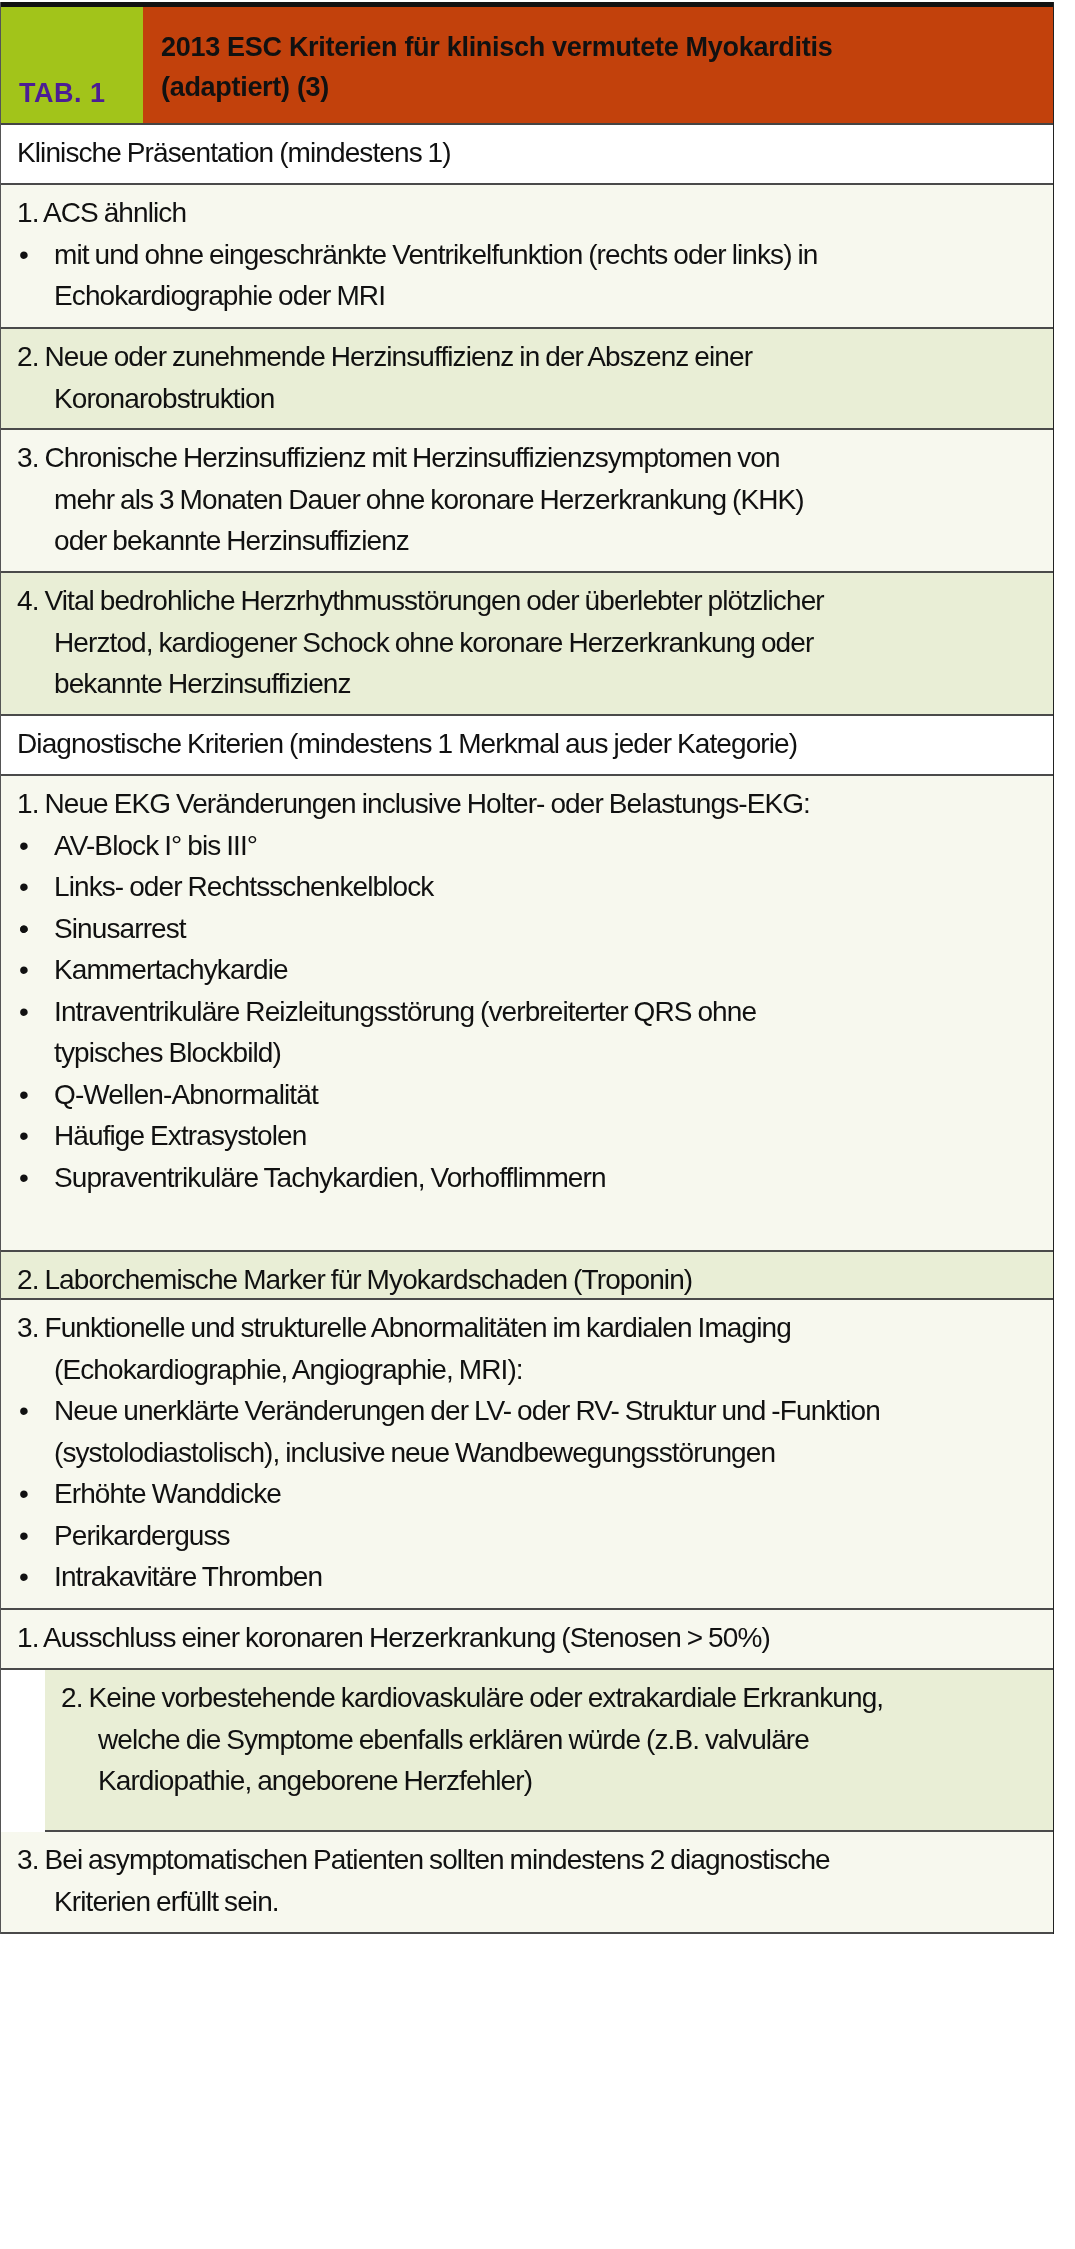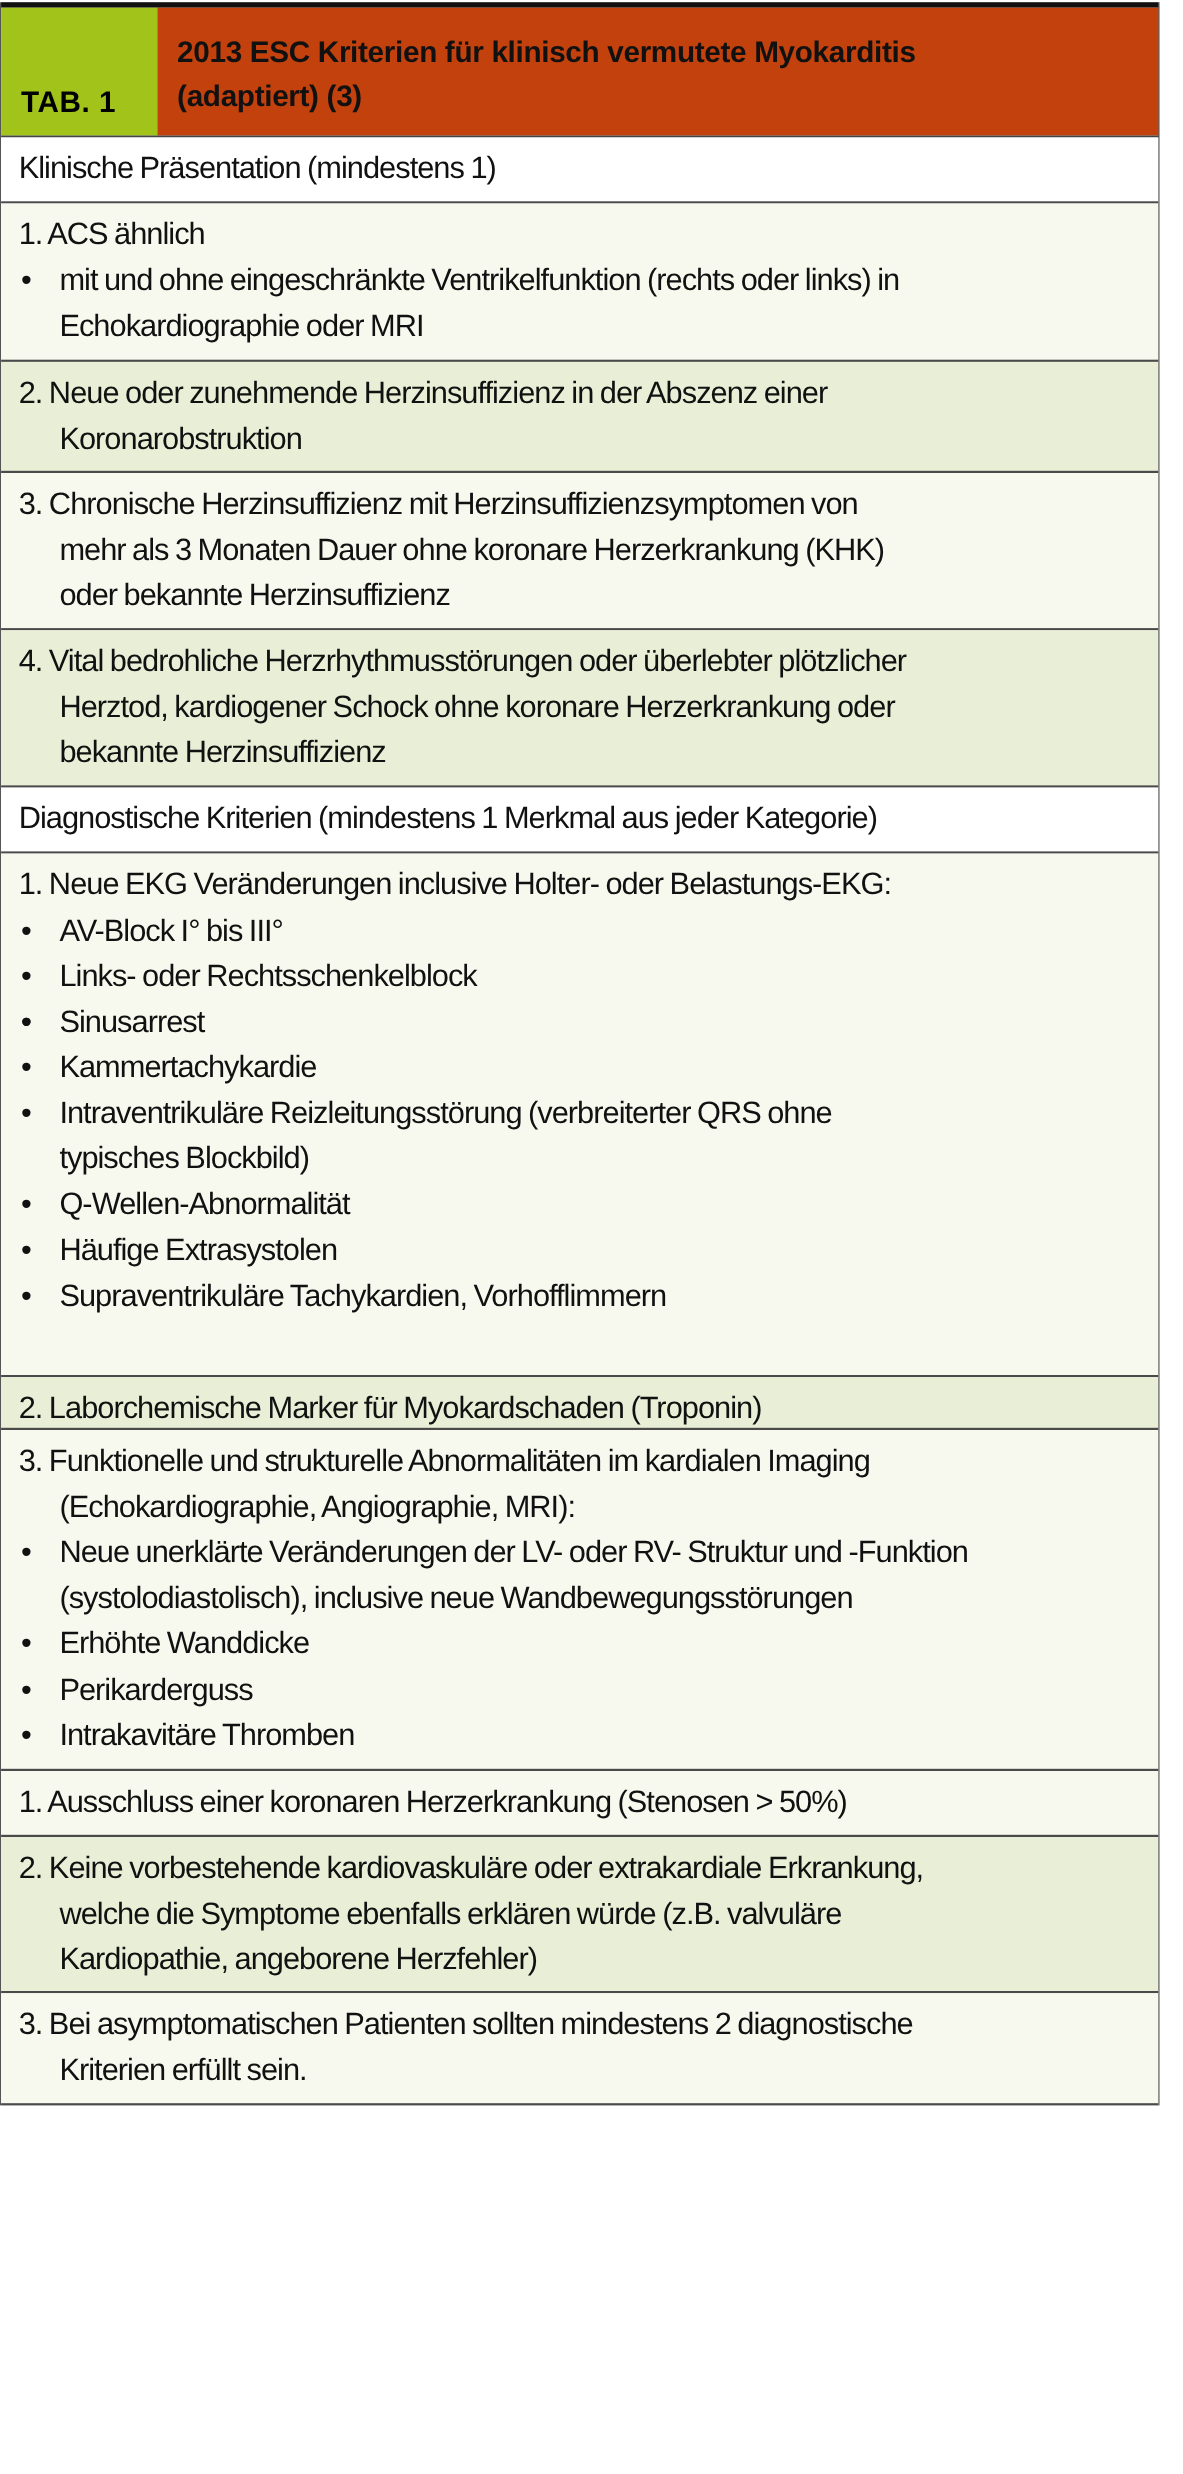--- a/index.html
+++ b/index.html
@@ -1,21 +1,21 @@
 <!DOCTYPE html>
 <html><head>
 <meta charset="utf-8">
 <style>
   html, body { margin:0; padding:0; background:#ffffff; }
   body { width:1075px; height:2249px; position:relative; overflow:hidden;
          font-family:"Liberation Sans", sans-serif; color:#111; }
   .table { position:absolute; left:0; top:2px; width:1052px; border-right:1.5px solid #222; border-left:1.5px solid #555; }
   .topbar { height:5px; background:#111; }
   .header { display:flex; height:116px; border-bottom:2px solid #444; }
-  .tab-cell { width:142px; background:#a2c41a; color:#000000; font-weight:bold;
+  .tab-cell { width:142px; background:#a2c41a; color:#4c1d95; font-weight:bold;
               font-size:27px; display:flex; align-items:flex-end; padding:0 0 14px 18px; box-sizing:border-box; letter-spacing:0.5px; }
   .title-cell { flex:1; background:#c2410c; padding:20px 0 0 18px; box-sizing:border-box;
                 font-weight:bold; font-size:27px; line-height:40px; letter-spacing:-0.3px; }
   .row { box-sizing:border-box; border-bottom:2px solid #4a4a4a; padding:7px 0 0 16px;
          font-size:28px; line-height:41.5px; letter-spacing:-0.9px; word-spacing:-1px; }
   .row.section { background:#ffffff; }
   .row.cream { background:#f7f8ee; }
   .row.green { background:#e9eed6; }
   .line { white-space:nowrap; }
   .indent { padding-left:37px; }
@@ -83,21 +83,21 @@
         <div class="line indent"><span>(Echokardiographie, Angiographie, MRI):</span></div>
         <div class="line bullet"><span class="dot">•</span><span>Neue unerklärte Veränderungen der LV- oder RV- Struktur und -Funktion</span></div>
         <div class="line indent"><span>(systolodiastolisch), inclusive neue Wandbewegungsstörungen</span></div>
         <div class="line bullet"><span class="dot">•</span><span>Erhöhte Wanddicke</span></div>
         <div class="line bullet"><span class="dot">•</span><span>Perikarderguss</span></div>
         <div class="line bullet"><span class="dot">•</span><span>Intrakavitäre Thromben</span></div>
       </div>
       <div class="row cream" style="height: 60px;">
         <div class="line"><span>1. Ausschluss einer koronaren Herzerkrankung (Stenosen &gt; 50%)</span></div>
       </div>
-      <div class="row green" style="height: 142px;">
+      <div class="row green" style="height: 162px; margin-left: 44px;">
         <div class="line"><span>2. Keine vorbestehende kardiovaskuläre oder extrakardiale Erkrankung,</span></div>
         <div class="line indent"><span>welche die Symptome ebenfalls erklären würde (z.B. valvuläre</span></div>
         <div class="line indent"><span>Kardiopathie, angeborene Herzfehler)</span></div>
       </div>
       <div class="row cream" style="height: 102px;">
         <div class="line"><span>3. Bei asymptomatischen Patienten sollten mindestens 2 diagnostische</span></div>
         <div class="line indent"><span>Kriterien erfüllt sein.</span></div>
       </div>
     </div>
 </div>

